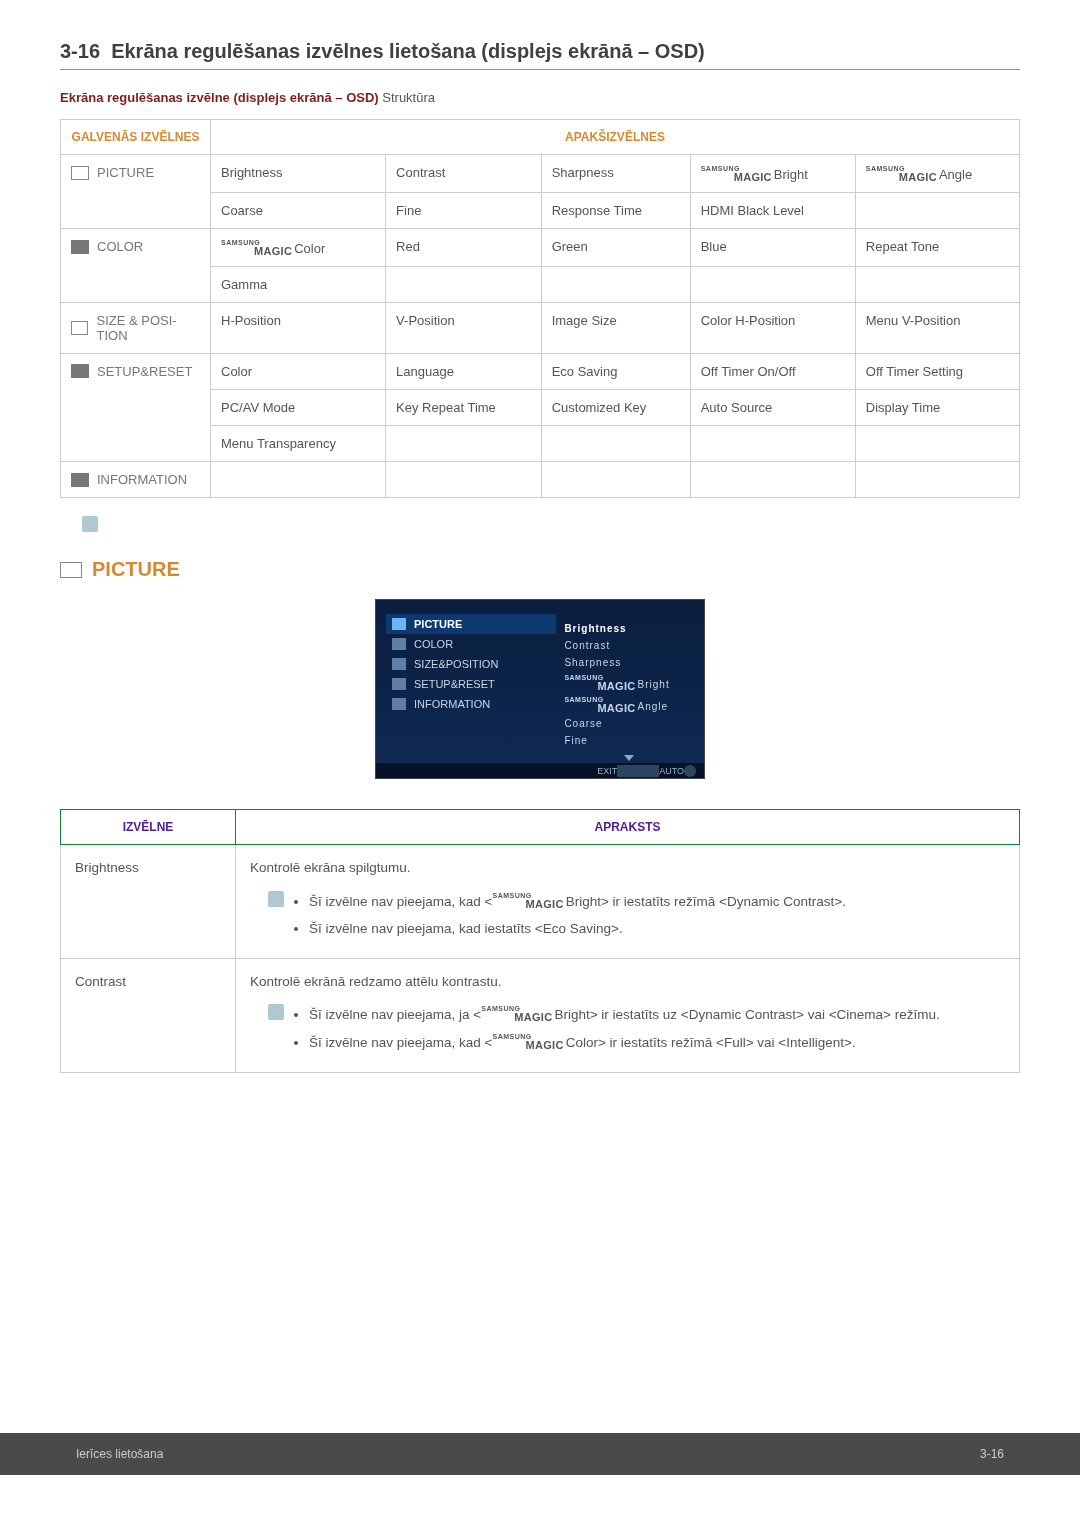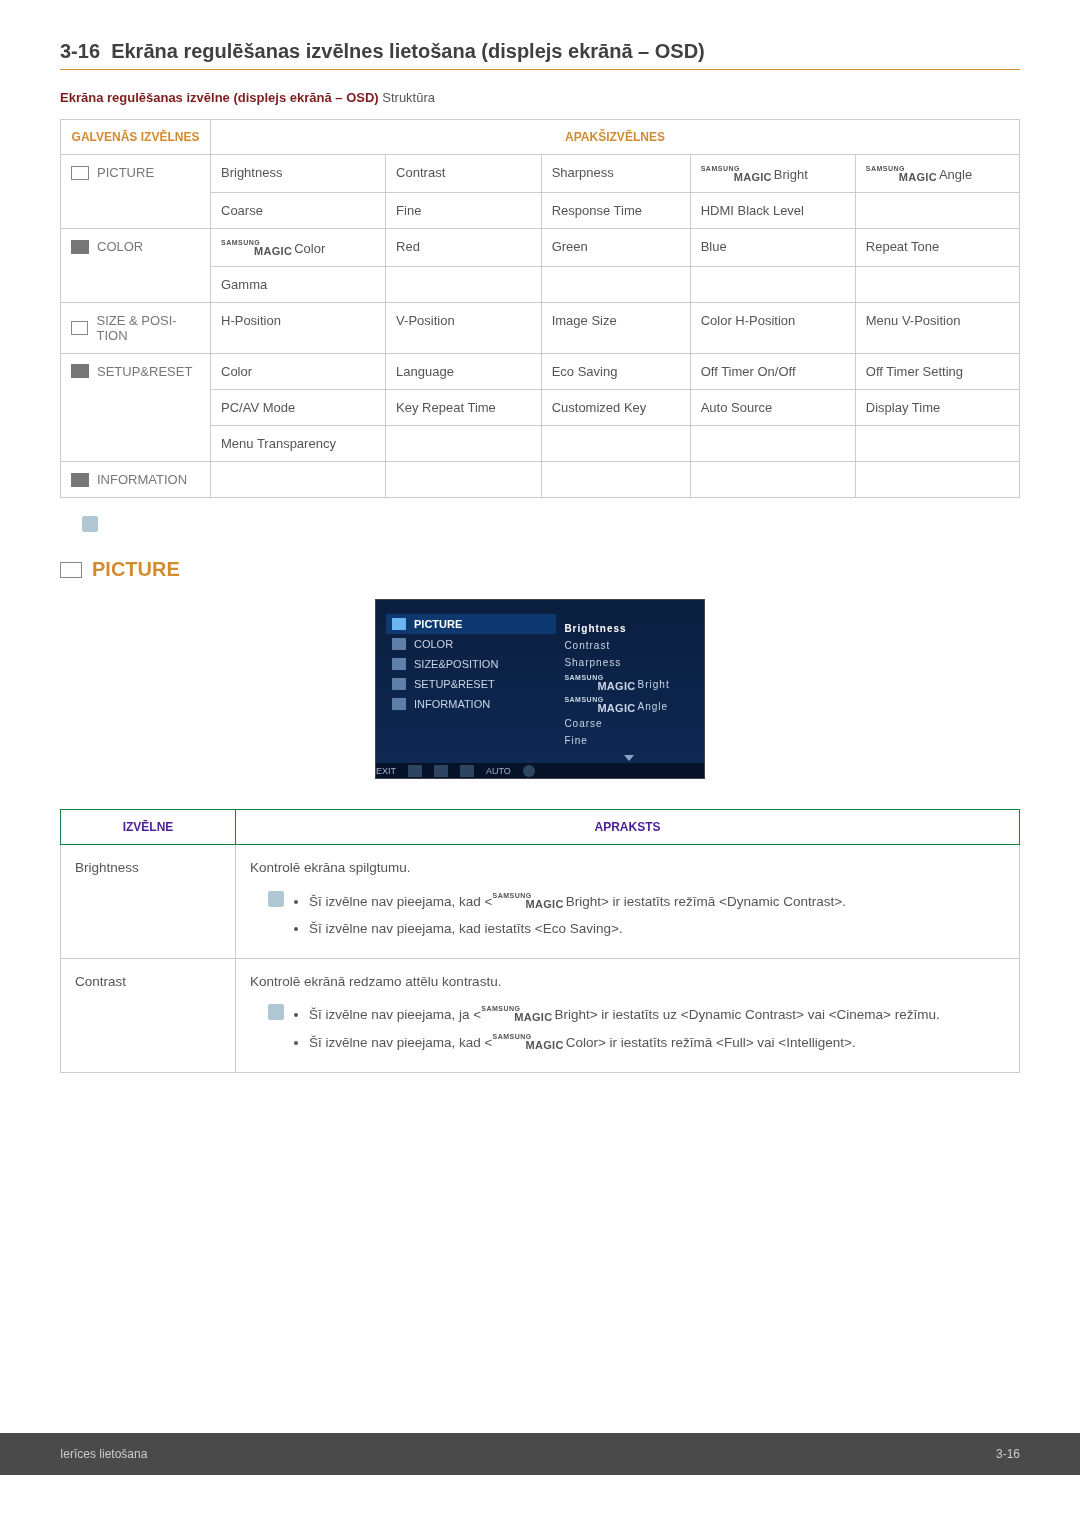--- a/index.html
+++ b/index.html
@@ -27,30 +27,30 @@
   .osd-shot { width: 330px; height: 180px; margin: 0 auto 30px auto; background: linear-gradient(180deg, #0a1e3e 0%, #0f2a55 100%); border: 1px solid #444; padding: 10px 0 0 0; font-size: 11px; color: #c9d5e6; display: flex; flex-direction: column; }
   .osd-body { display: flex; flex: 1; }
   .osd-left { width: 55%; padding: 4px 0 0 10px; }
   .osd-right { width: 45%; padding: 10px 10px 0 8px; }
   .osd-row { display: flex; align-items: center; gap: 8px; padding: 4px 6px; }
   .osd-row.active { background: #0d3870; color: #fff; font-weight: bold; }
   .osd-ri { padding: 3px 0; letter-spacing: 1px; font-size: 10px; }
   .osd-ri.active { color: #fff; font-weight: bold; }
   .osd-ico { width: 14px; height: 12px; background: #5d7fa8; display: inline-block; }
   .osd-ico.pic { background: #6db5f0; }
-  .osd-footer { height: 22px; background: #061228; display: flex; justify-content: flex-start; align-items: center; gap: 12px; padding: 0 0; font-size: 9px; color: #9db3cc; }
+  .osd-footer { height: 22px; background: #061228; display: flex; justify-content: flex-end; align-items: center; padding: 0 8px; font-size: 9px; color: #9db3cc; }
   .osd-bico { width: 14px; height: 12px; background: #2d4560; display: inline-block; }
   table.desc { border-collapse: collapse; width: 100%; margin-bottom: 20px; }
   table.desc th { background: #fff; color: #4c1d95; font-weight: bold; border: 1px solid #15803d; padding: 10px 8px; font-size: 12px; }
   table.desc td { border: 1px solid #ccc; padding: 12px 14px; vertical-align: top; font-size: 13.5px; color: #555; line-height: 1.6; }
   .desc-body { display: flex; flex-direction: column; gap: 12px; }
   .note-block { display: flex; gap: 7px; padding-left: 18px; }
   .note-block ul { margin: 0; padding-left: 18px; }
   .note-block li { margin-bottom: 6px; }
-  .footer { background: #4a4a4a; color: #ccc; padding: 14px 60px; font-size: 12px; display: flex; justify-content: space-between; margin-top: 320px; }
+  .footer { background: #4a4a4a; color: #ccc; padding: 14px 76px; font-size: 12px; display: flex; justify-content: space-between; margin-top: 320px; }
   .arrow-down { display: inline-block; width: 0; height: 0; border-left: 5px solid transparent; border-right: 5px solid transparent; border-top: 6px solid #88a6c9; }
 </style>
 </head>
 <body>
 
 <div class="page">
 
   <div class="section-heading">
     <span>3-16</span>&nbsp;&nbsp;<span>Ekrāna regulēšanas izvēlnes lietošana (displejs ekrānā – OSD)</span>
   </div>

